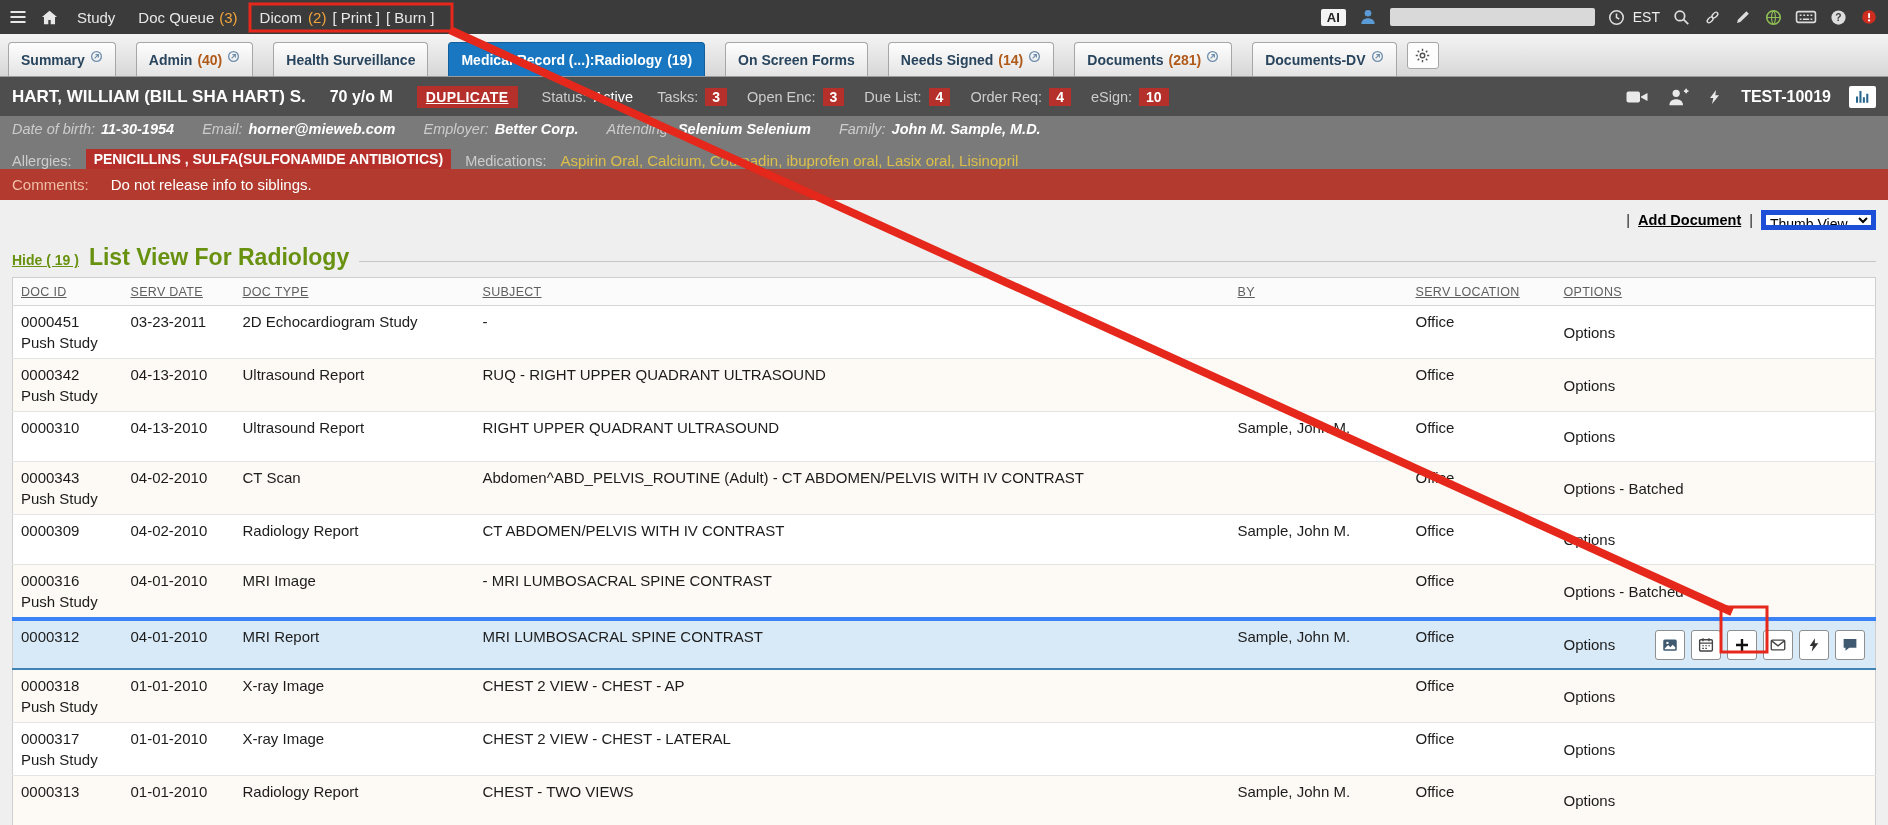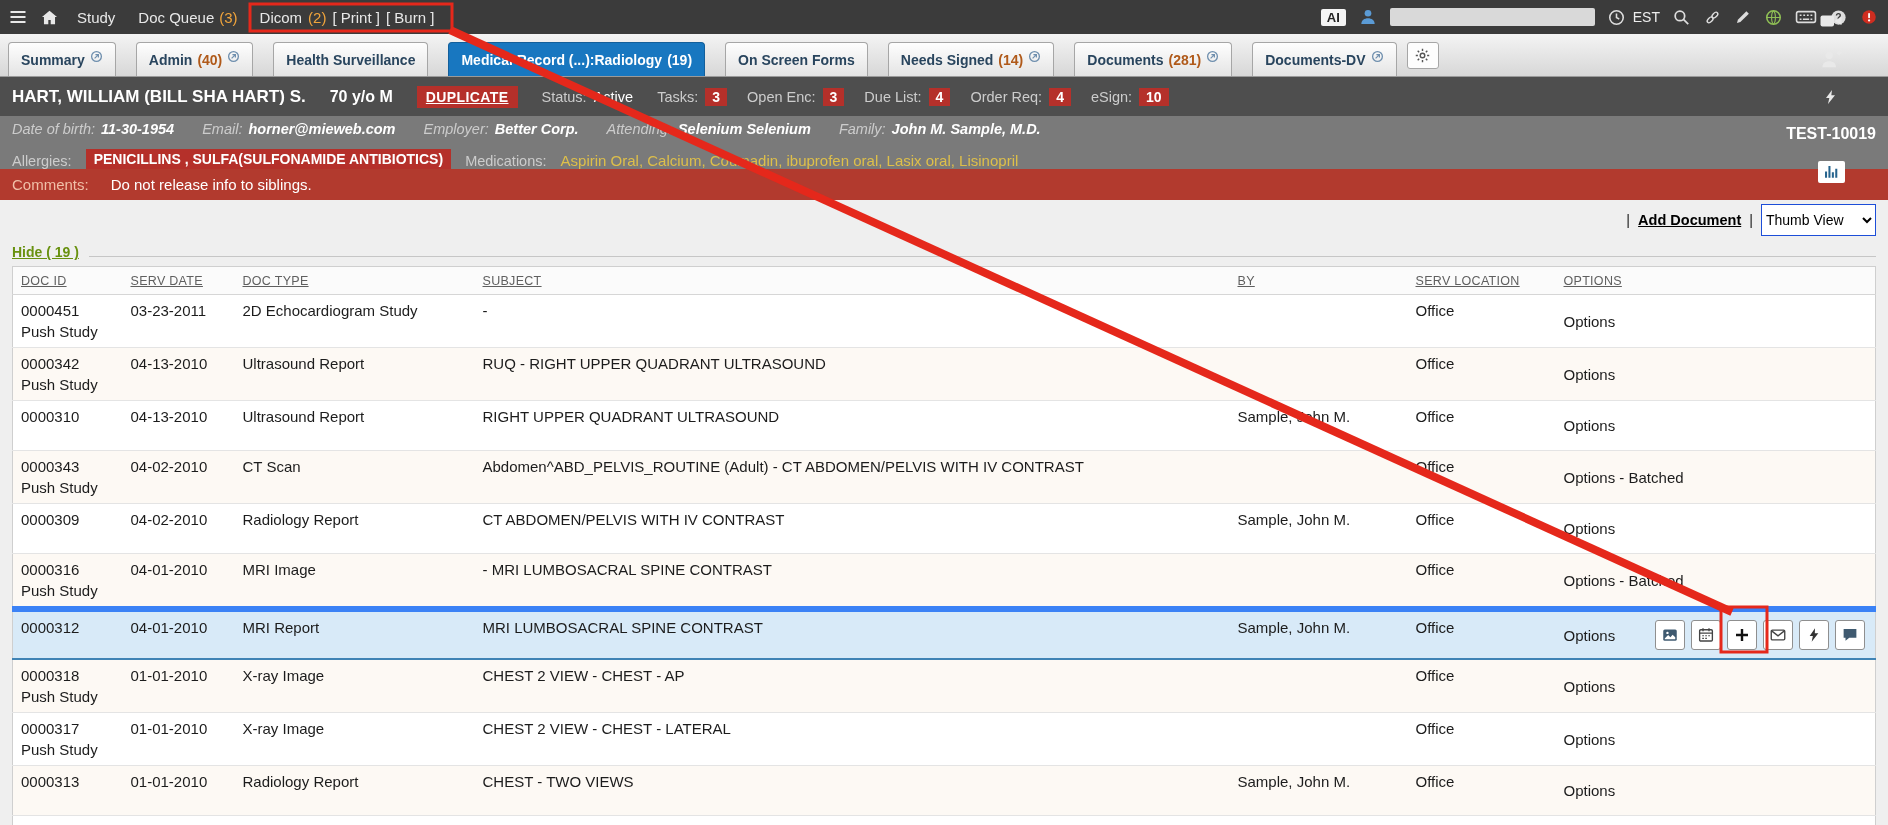--- a/index.html
+++ b/index.html
@@ -41,21 +41,21 @@
   
   .patient-bar { height:39px; background:#4e4e4e; display:flex; align-items:center; gap:24px; padding:0 12px; color:#fff; white-space:nowrap; }
   .p-name { font-size:17px; font-weight:700; }
   .p-age { font-size:16px; font-weight:700; }
   .dup-badge { background:#b5302a; color:#fff; font-weight:700; text-decoration:underline; padding:3px 9px; font-size:14px; letter-spacing:.4px; }
   .plabel { color:#cccccc; font-size:14.5px; }
   .pval { color:#fff; font-size:14.5px; }
   .counters { display:flex; gap:20px; align-items:center; }
   .counter { display:flex; gap:7px; align-items:center; }
   .count-badge { background:#b5302a; color:#fff; font-weight:700; font-size:14px; padding:1px 7px; }
-  .pb-right { margin-left:auto; display:flex; align-items:center; gap:18px;flex-direction:column; }
+  .pb-right { margin-left:auto; display:flex; align-items:center; gap:18px; }
   .pid { font-size:16px; font-weight:700; }
   .chart-btn { background:#fff; border-radius:2px; width:27px; height:22px; display:flex; align-items:center; justify-content:center; }
 
   
   .demo-row { height:26px; background:#7a7a7a; display:flex; align-items:center; gap:28px; padding:0 12px; white-space:nowrap; }
   .demo-field { display:flex; gap:6px; align-items:center;font-style:italic; }
   .demo-field .pval { font-weight:600; }
   .allergy-row { height:27px; background:#7a7a7a; display:flex; align-items:flex-end; gap:14px; padding:0 12px; white-space:nowrap; }
   .allergy-badge { background:#b5302a; color:#fff; font-weight:700; padding:2px 8px; font-size:14px; }
   .meds { color:#debf4a; }
@@ -64,35 +64,35 @@
 
   
   .comments-bar { height:31px; background:#b23a2e; display:flex; align-items:center; padding:0 12px; }
   .comments-label { color:#f0bfa8; margin-right:22px; }
   .comments-value { color:#fff; }
 
   
   .main { padding:8px 12px 0; }
   .toolbar-row { height:24px; display:flex; justify-content:flex-end; align-items:center; gap:8px; font-size:14.5px; color:#222; }
   .add-doc { color:#000000; text-decoration:underline; font-weight:600; }
-  .view-select { width:115px; height:32px; font-size:14px; border:1px solid #1d4ed8; background:#fff; font-family:"Liberation Sans","DejaVu Sans",sans-serif; }
+  .view-select { width:115px; height:20px; font-size:14px; border:5px solid #1d4ed8; background:#fff; font-family:"Liberation Sans","DejaVu Sans",sans-serif; }
   .section-header { margin-top:12px; display:flex; align-items:baseline; gap:10px; }
   .hide-link { color:#68910f; font-weight:700; font-size:14px; text-decoration:underline; }
   .lv-title { color:#68910f; font-weight:700; font-size:23px; }
   .header-rule { flex:1; border-top:1px solid #c6c6c6; align-self:center; margin-top:8px; }
 
   
   .doc-table { width:1864px; table-layout:fixed; border-collapse:collapse; background:#fff; margin-top:6px; border:1px solid #cfcfcf; font-size:15px; }
   .doc-table col.c1{width:110px} .doc-table col.c2{width:112px} .doc-table col.c3{width:240px}
   .doc-table col.c4{width:755px} .doc-table col.c5{width:178px} .doc-table col.c6{width:148px} .doc-table col.c7{width:auto}
   thead th { text-align:left; font-size:12.5px; font-weight:400; color:#5f5f5f; text-decoration:underline; letter-spacing:.3px;
              padding:7px 8px 6px; background:#fbfbfb; border-bottom:1px solid #d6d6d6; }
   tbody td { padding:7px 8px; height:50px; border-bottom:1px solid #e4e4e4; vertical-align:top; overflow:hidden; white-space:nowrap; }
   tbody tr:nth-child(even) td { background:#fdf9f4; }
-  tr.selected td { background:#d8eaf8 !important; border-top:6px solid #3b82f6; border-bottom:2px solid #3f83b5; }
+  tr.selected td { background:#d8eaf8 !important; border-top:4px solid #3b82f6; border-bottom:2px solid #3f83b5; }
   .doc-sub { margin-top:4px; }
   .c-options { vertical-align:middle !important; }
   .cell-flex { display:flex; align-items:center; justify-content:space-between; padding-right:2px; }
   .options-link { color:#1c1c1c; }
   .row-icons { display:none; gap:6px; }
   tr.selected .row-icons { display:inline-flex; }
   .icon-btn { width:30px; height:30px; background:#fff; border:1px solid #8f8f8f; border-radius:3px; display:inline-flex; align-items:center; justify-content:center; }
 
   
   .annotation { position:absolute; left:0; top:0; pointer-events:none; z-index:50; }
@@ -384,20 +384,21 @@
     <span class="sep" data-interactable="false">|</span>
     <a class="add-doc" data-interactable="true">Add Document</a>
     <span class="sep" data-interactable="false">|</span>
     <select class="view-select" data-interactable="true">
       <option>Thumb View</option>
     </select>
   </div>
 
   <div class="section-header" data-interactable="false">
     <a class="hide-link" data-interactable="true">Hide ( 19 )</a>
+    <span class="lv-title" data-interactable="false">List View For Radiology</span>
     <span class="header-rule" data-interactable="false"></span>
   </div>
 
   <table class="doc-table" data-interactable="false">
     <colgroup>
         <col class="c1">
         <col class="c2">
         <col class="c3">
         <col class="c4">
         <col class="c5">

